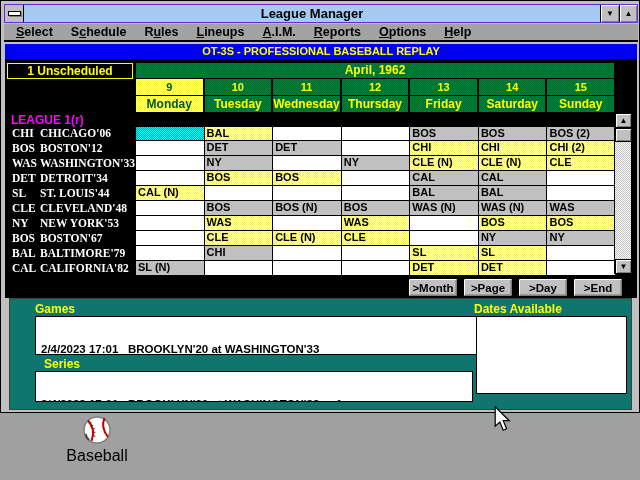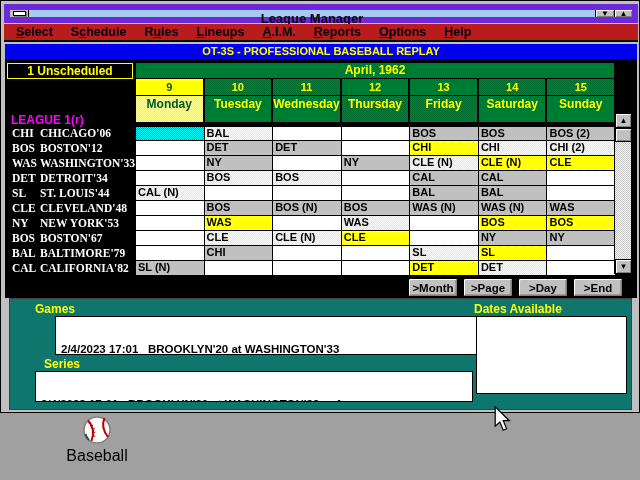--- a/index.html
+++ b/index.html
@@ -4,33 +4,33 @@
 <style>
   * { box-sizing: border-box; margin: 0; padding: 0; }
   html,body { width: 640px; height: 480px; overflow: hidden; }
   body { background: #a0a0a0; font-family: "Liberation Sans", sans-serif; position: relative; }
 
   .window { position: absolute; left:0; top:0; width:640px; height:413px;
             background:#c0c0c0; border:1px solid #000; }
 
   
   .titlebar { position:absolute; left:3px; top:3px; width:634px; height:19px;
-              background:#a6caf0; border:6px solid #6d28d9; display:flex; align-items:stretch; }
+              background:#a6caf0; border:1px solid #6d28d9; display:flex; align-items:stretch; }
   .sysmenu { width:19px; background:#c0c0c0; border-right:1px solid #000;
              display:flex; align-items:center; justify-content:center; }
   .sysmenu .bar { width:13px; height:5px; background:#fff; border:1px solid #000;
                   box-shadow:1px 1px 0 #808080; }
   .title-text { flex:1; text-align:center; font-weight:bold; font-size:13px; line-height:17px; color:#000; }
   .winbtns { display:flex; border-left:1px solid #000; }
   .winbtn { width:18px; background:#c0c0c0; display:flex; align-items:center; justify-content:center;
             font-size:8px; color:#000; box-shadow: inset 1px 1px 0 #fff, inset -1px -1px 0 #808080; }
   .winbtn + .winbtn { border-left:1px solid #000; }
 
   
-  .menubar { position:absolute; left:3px; top:23px; width:634px; height:18px; background:#b91c1c;
+  .menubar { position:absolute; left:3px; top:23px; width:634px; height:18px; background:#a3a3a3;
              border-bottom:2px solid #000; display:flex; align-items:center; gap:18px; padding-left:12px; }
   .menu-item { font-weight:bold; font-size:12.5px; color:#000; white-space:nowrap; cursor:default; }
   .menu-item .ul { text-decoration: underline; }
 
   
   .banner { position:absolute; left:4px; top:43px; width:632px; height:15px; background:#0000f0;
             color:#ffff00; font-weight:bold; font-size:11px; text-align:center; line-height:15px; }
 
   
   .main { position:absolute; left:4px; top:58px; width:632px; height:239px; background:#000; }
@@ -41,21 +41,21 @@
 
   .dither-green { background-color:#007a34;
     background-image: repeating-conic-gradient(#00813a 0% 25%, #006e2e 0% 50%);
     background-size:2px 2px; }
 
   .month-hdr { position:absolute; left:131px; top:4px; width:478px; height:15px;
                color:#ffff00; font-weight:bold; font-size:12px; text-align:center; line-height:15px; }
 
   .day-row { position:absolute; left:131px; width:480px; display:flex; }
   .day-num-row { top:20px; height:16px; }
-  .day-name-row { top:37px; height:26px;justify-content:space-between; }
+  .day-name-row { top:37px; height:16px;justify-content:space-between; }
   .day-cell { flex:1 1 0; border-right:2px solid #000; color:#ffff00; font-weight:bold;
               text-align:center; }
   .day-num-row .day-cell { font-size:11px; line-height:16px; }
   .day-name-row .day-cell { font-size:12px; line-height:17px; }
   .day-cell.sel { background-image: repeating-conic-gradient(#ffff00 0% 25%, #ffff90 0% 50%);
                   background-size:2px 2px; background-color:#ffff30; color:#005828; }
 
   .league-label { position:absolute; left:6px; top:54px; color:#ff00ff; font-weight:bold; font-size:12px; }
 
   .grid { position:absolute; left:0; top:67px; width:611px; }
@@ -90,21 +90,21 @@
             text-align:center; line-height:16px; }
   .navbtn.focused { outline:1px dotted #000; outline-offset:-4px; }
 
   
   .panel { position:absolute; left:8px; top:297px; width:623px; height:112px;
            background:#0f766e; border:1px solid #404040; }
   .panel-label { position:absolute; color:#ffff00; font-weight:bold; font-size:12px; }
   .lbl-games { left:25px; top:3px; } .lbl-series { left:25px; top:58px;margin-left:9px; } .lbl-dates { left:464px; top:3px; }
   .listbox { position:absolute; background:#fff; border:1px solid #000; font-weight:bold;
              font-size:11.5px; color:#000; padding:2px 5px; white-space:pre; overflow:hidden; }
-  .box-games { left:25px; top:17px; width:523px; height:39px;margin-left:20px; }
+  .box-games { left:25px; top:17px; width:523px; height:39px; }
   .box-series { left:25px; top:72px; width:438px; height:31px; }
   .box-dates { left:466px; top:17px; width:151px; height:78px; }
 
   
   .desk-icon { position:absolute; left:81px; top:414px; width:32px; height:32px; }
   .desk-icon-label { position:absolute; left:51px; top:447px; width:92px; text-align:center;
                      font-size:16px; color:#000; }
 
   .cursor { position:absolute; left:494px; top:406px; pointer-events:none; }
 </style>

